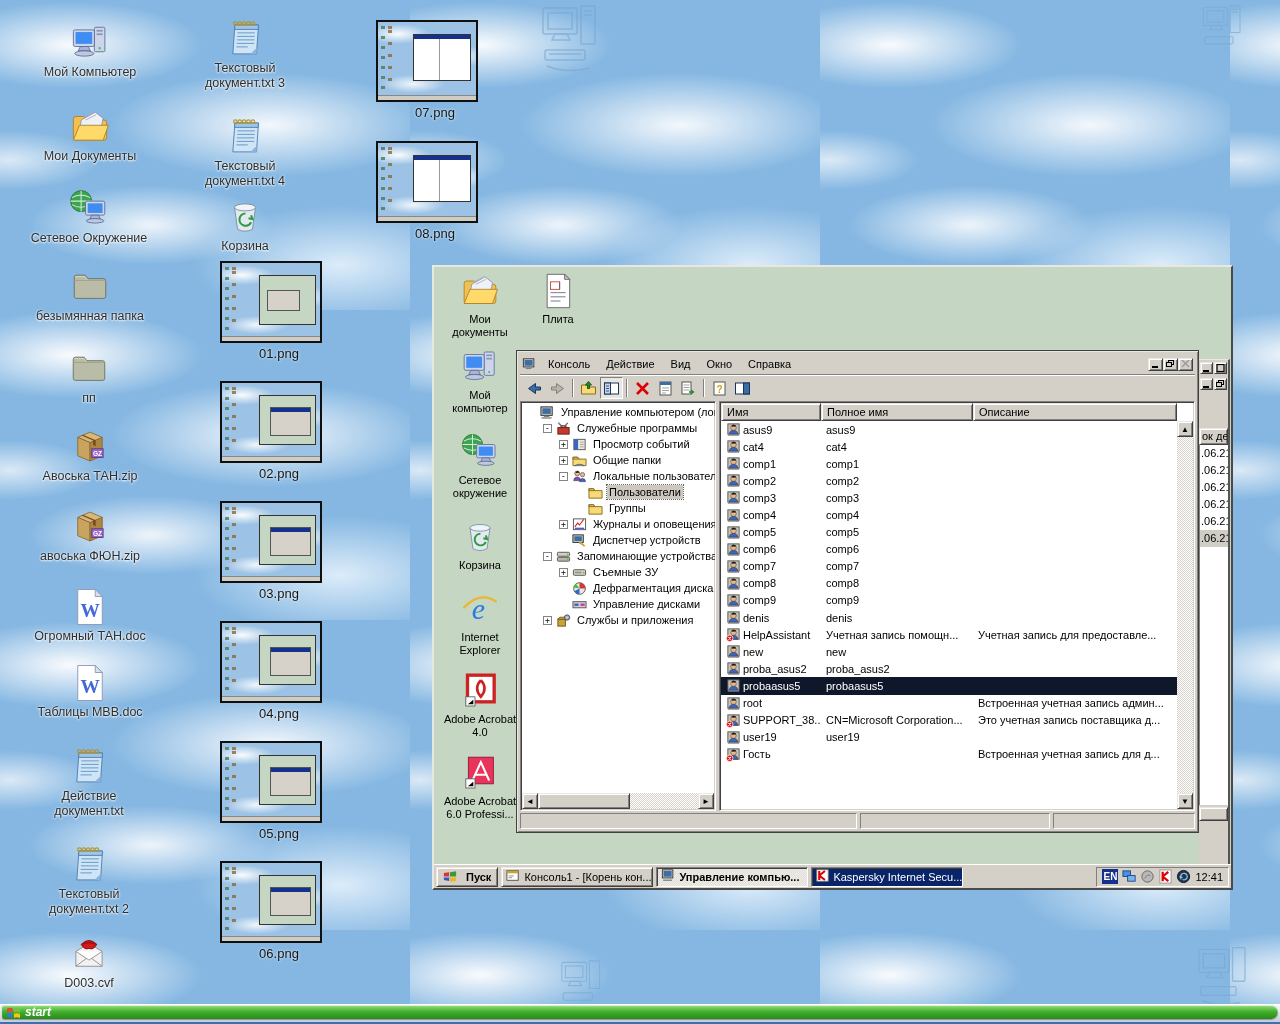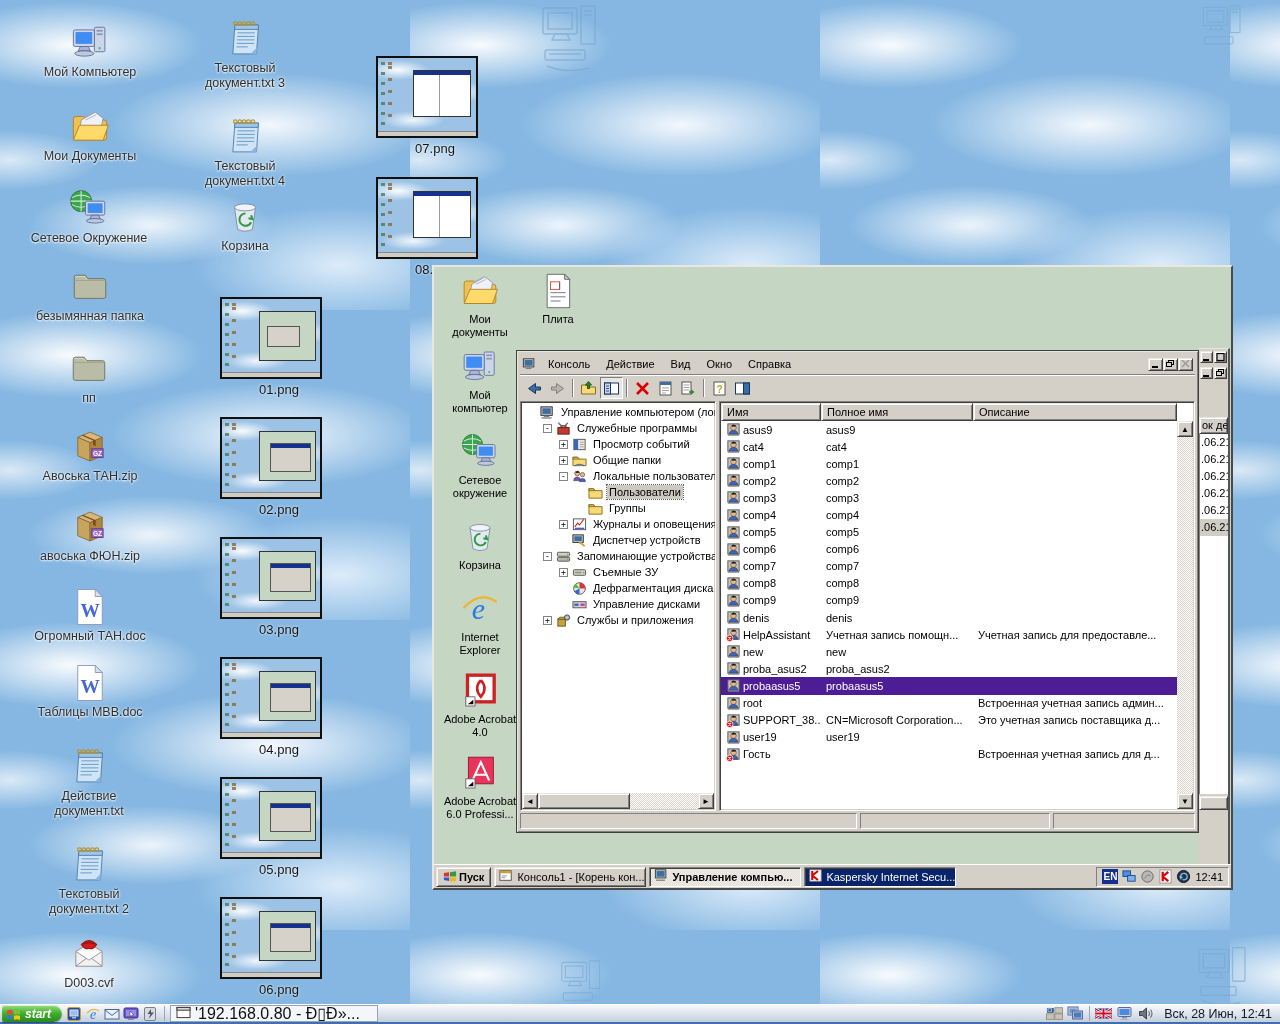--- a/index.html
+++ b/index.html
@@ -21,21 +21,21 @@
   .doodle { position:absolute; opacity:.65; }
 
   
   .dicon { position:absolute; text-align:center; cursor:default; }
   .dicon .ic { margin:0 auto; width:42px; height:42px; }
   .dicon .ic svg { width:100%; height:100%; }
   .dicon .lbl { font-size:12.5px; color:#2e2e2e; line-height:1.18; margin-top:1px;
                 text-shadow:0 0 3px rgba(255,255,255,.95), 0 1px 2px rgba(255,255,255,.9); }
 
   
-  .thumb { position:absolute; width:118px;margin-top:36px; }
+  .thumb { position:absolute; width:118px; }
   .thumb .img { width:102px; height:82px; border:2px solid #101010; position:relative; overflow:hidden;
     background-color:#9cc3e6;
     background-image:
       radial-gradient(ellipse 45px 14px at 20px 12px,  rgba(255,255,255,.95), rgba(255,255,255,0) 70%),
       radial-gradient(ellipse 55px 16px at 75px 34px,  rgba(255,255,255,.9),  rgba(255,255,255,0) 70%),
       radial-gradient(ellipse 45px 13px at 35px 62px,  rgba(255,255,255,.85), rgba(255,255,255,0) 70%);
   }
   .thumb .lbl { text-align:center; font-size:13px; color:#151515; margin-top:3px;
                 text-shadow:0 0 3px rgba(255,255,255,.95); }
   .th-icons { position:absolute; left:3px; top:4px; width:12px; bottom:10px;
@@ -64,21 +64,21 @@
          display:flex; align-items:center; gap:4px; padding:0 3px; color:#fff; font-weight:bold; font-size:12px; }
   .rdp-title .ttl { flex:1; white-space:nowrap; overflow:hidden; }
   .rdp-body { flex:1; position:relative; background:#c5d6c2; overflow:hidden; }
 
   .iicon { position:absolute; text-align:center; width:76px; }
   .iicon .ic { margin:0 auto; width:40px; height:40px; }
   .iicon .ic svg { width:100%; height:100%; }
   .iicon .lbl { font-size:11px; color:#000; line-height:1.2; margin-top:2px; }
 
   
-  .strip { position:absolute; left:765px; top:81px; width:31px; height:560px; background:#d4d0c8;
+  .strip { position:absolute; left:765px; top:92px; width:31px; height:560px; background:#d4d0c8;
            border-right:2px solid #555; border-top:1px solid #e9e7e2; }
   .strip-btns { display:flex; gap:1px; padding:2px 1px; }
   .strip-hdr { margin-top:36px; height:17px; font-size:11px; padding:1px 2px; white-space:nowrap; overflow:hidden; }
   .strip-list { background:#fff; border-left:1px solid #808080; height:360px; overflow:hidden; }
   .strip-row { height:17px; font-size:11px; padding:2px 1px 0 1px; white-space:nowrap; }
   .strip-row.last { background:#d0cdc5; }
 
   
   .mmc { position:absolute; left:82px; top:83px; width:683px; height:483px; background:#d4d0c8;
          border:1px solid #404040; box-shadow:inset 1px 1px 0 #e9e7e2, inset -1px -1px 0 #808080;
@@ -113,53 +113,53 @@
   .hthumb { position:absolute; left:0; top:0; bottom:0; width:92px; }
 
   .splitter { width:3px; background:#d4d0c8; }
   .list-pane { flex:1; position:relative; overflow:hidden; display:flex; flex-direction:column; padding:1px; }
   .lheader { display:flex; flex:none; height:18px; padding-right:16px; }
   .hcell { font-size:11px; padding:2px 5px; white-space:nowrap; overflow:hidden; }
   .c1 { width:100px; flex:none; } .c2 { width:152px; flex:none; } .c3 { flex:1; }
   .lrows { flex:1; overflow:hidden; margin-right:16px; }
   .lrow { height:17.1px; display:flex; align-items:center; font-size:11px; }
   .lrow .cell { padding:0 5px; white-space:nowrap; overflow:hidden; display:flex; align-items:center; gap:2px; }
-  .lrow.sel { background:#4c1d95; color:#fff; }
+  .lrow.sel { background:#0f172a; color:#fff; }
   .row-ic { width:15px; height:15px; flex:none; }
   .row-ic svg { width:15px; height:15px; }
   .vscroll { position:absolute; right:1px; top:19px; bottom:1px; width:16px; display:flex; flex-direction:column; }
   .vscroll .strack { flex:1; }
   .statusbar { height:18px; flex:none; display:flex; gap:3px; padding-top:2px; }
   .scell { border:1px solid; border-color:#808080 #fff #fff #808080; }
   .scell.s1 { flex:1; } .scell.s2 { flex:0 0 190px; } .scell.s3 { flex:0 0 142px; }
 
   
   .inner-taskbar { position:absolute; left:0; right:0; bottom:0; height:24px; background:#d4d0c8;
                    border-top:1px solid #fff; display:flex; align-items:center; gap:3px; padding:0 2px; }
-  .pusk { height:20px; display:flex; align-items:center; gap:2px; font-weight:bold; font-size:11px; padding:0 6px; }
+  .pusk { height:20px; display:flex; align-items:center; gap:9px; font-weight:bold; font-size:11px; padding:0 6px; }
   .wtask { height:20px; width:152px; display:flex; align-items:center; gap:4px; font-size:11px; padding:0 4px;
            white-space:nowrap; overflow:hidden; }
   .wtask.pressed { border-color:#808080 #fff #fff #808080; box-shadow:inset 1px 1px 0 #404040, inset -1px -1px 0 #e9e7e2;
                    background:conic-gradient(#efede7 25%, #e2dfd8 0 50%, #efede7 0 75%, #e2dfd8 0) 0 0/2px 2px;
                    font-weight:bold;text-align:center; }
   .wtask.highlight { background:#0a246a; color:#fff; border-color:#808080 #fff #fff #808080;
                    box-shadow:inset 1px 1px 0 #404040; }
   .wtask svg, .pusk svg { flex:none; }
   .itray { margin-left:auto; height:20px; display:flex; align-items:center; gap:4px; padding:0 5px;
            border:1px solid; border-color:#808080 #fff #fff #808080; font-size:11px; }
   .lang-ind { width:16px; height:15px; background:#16308e; color:#fff; font-size:10px; font-weight:bold;
               display:flex; align-items:center; justify-content:center; }
   .ticon { width:15px; height:15px; display:flex; align-items:center; justify-content:center; }
   .ticon svg { width:15px; height:15px; }
 
   
   .kde-bar { position:absolute; left:0; right:0; bottom:0; height:20px;
              background:linear-gradient(#f6f8fb,#dde3ec 55%,#c6cedc);
              border-top:1px solid #fff; border-bottom:2px solid #3f6fae;
-             display:flex; align-items:center; gap:3px; padding:0 2px; }
+             display:flex; gap:3px; padding:0 2px;flex-direction:column; }
   .start-xp { height:17px; border-radius:3px 9px 9px 3px;
               background:linear-gradient(#9ade7f,#3fae2a 50%,#2a8a1c);
               color:#fff; font-weight:bold; font-style:italic; font-size:12px;
               display:flex; align-items:center; gap:4px; padding:0 11px 0 4px;
               box-shadow:inset 0 1px 1px rgba(255,255,255,.7), 0 1px 1px rgba(0,0,0,.3); }
   .ql { width:18px; height:17px; display:flex; align-items:center; justify-content:center; }
   .ql svg { width:16px; height:16px; }
   .ksep { width:1px; height:15px; background:#9aa6b8; margin:0 2px; }
   .ktask { height:17px; width:208px; background:#f3f6fa; border:1px solid #98a4b6;
            display:flex; align-items:center; gap:4px; font-size:16px; padding:0 5px; color:#101010;

